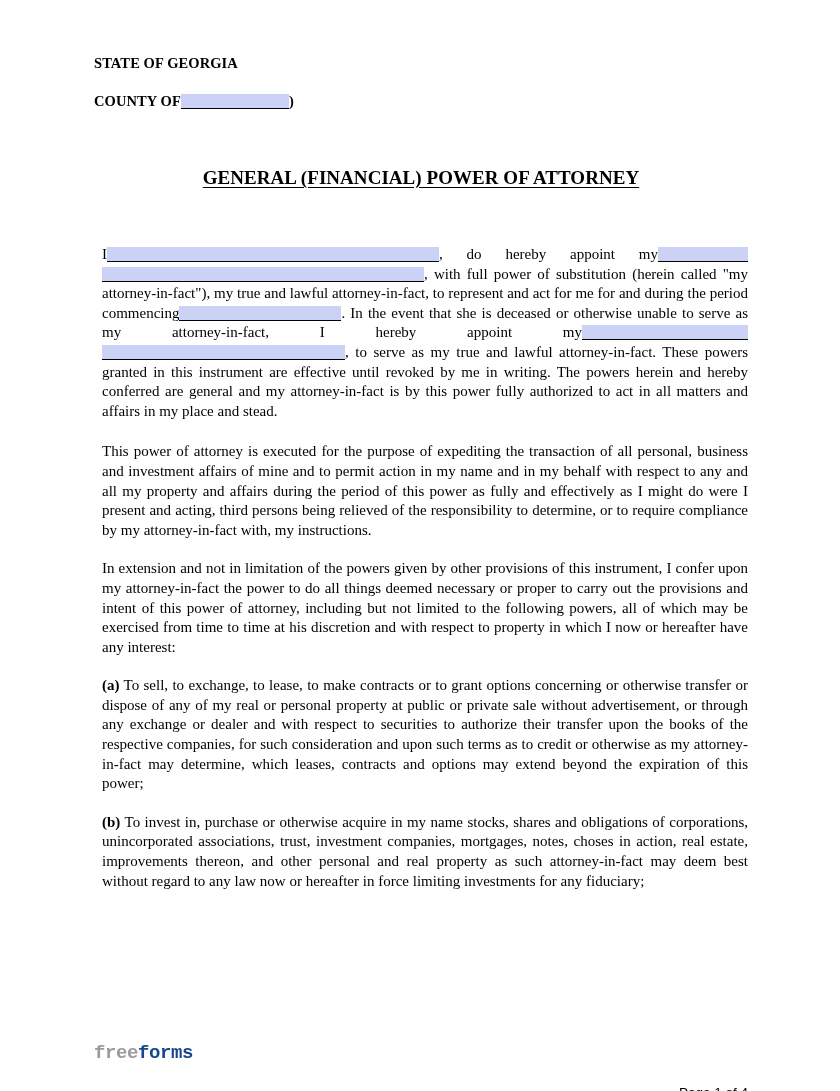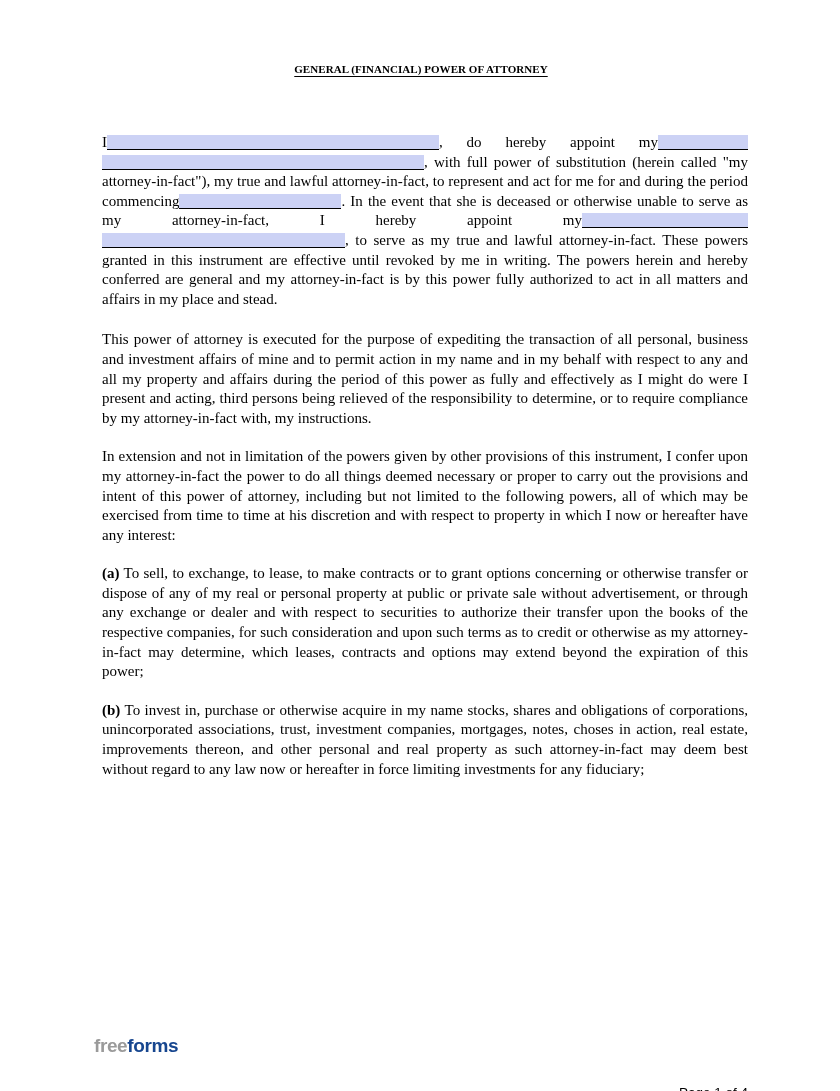--- a/index.html
+++ b/index.html
@@ -50,21 +50,21 @@
     margin-top: 21px;
   }
 
   .doc-title-wrap {
     margin-top: 59px;
     text-align: center;
   }
   .doc-title {
     display: inline-block;
     font-weight: bold;
-    font-size: 11px;
+    font-size: 19px;
     text-decoration: underline;
     text-underline-offset: 2.5px;
     letter-spacing: 0.05px;
   }
 
   .body-block {
     margin-top: 56px;
   }
 
   p.para {
@@ -105,22 +105,22 @@
   .footer {
     position: absolute;
     left: 0;
     top: 1036px;
     width: 840px;
     height: 34px;
   }
   .brand {
     position: absolute;
     left: 94px;
-    top: 0;
-    font-family: Liberation Sans, sans-serif;
+    top: 8px;
+    font-family: Liberation Mono, monospace;
     font-size: 19px;
     font-weight: bold;
     letter-spacing: -0.4px;
     line-height: 1;
   }
   .brand .brand-free  { color: #9a9a9a; }
   .brand .brand-forms { color: #17468f; }
 
   .page-number {
     position: absolute;
@@ -133,20 +133,27 @@
     margin-top: 46px;
   }
 </style>
 </head>
 <body>
 
 <div class="page">
 
   <div class="content">
 
+    <div class="heading-block">
+      <div class="state-line">STATE OF GEORGIA</div>
+
+      <div class="county-line">
+        <span>COUNTY OF</span><span class="field f-county"></span><span>)</span>
+      </div>
+    </div>
 
     <div class="doc-title-wrap">
       <span class="doc-title">GENERAL (FINANCIAL) POWER OF ATTORNEY</span>
     </div>
 
     <div class="body-block">
 
       <p class="para tight"><span>I</span><span class="field f-principal"></span><span>, do hereby appoint my</span><span class="field f-agent-1a"></span><span class="field f-agent-1b"></span><span>, with full power of substitution (herein called "my attorney-in-fact"), my true and lawful attorney-in-fact, to represent and act for me for and during the period commencing</span><span class="field f-commence"></span><span>. In the event that she is deceased or otherwise unable to serve as my attorney-in-fact, I hereby appoint my</span><span class="field f-alt-1a"></span><span class="field f-alt-1b"></span><span>, to serve as my true and lawful attorney-in-fact.  These powers granted in this instrument are effective until revoked by me in writing. The powers herein and hereby conferred are general and my attorney-in-fact is by this power fully authorized to act in all matters and affairs in my place and stead.</span></p>
 
       <p class="para">This power of attorney is executed for the purpose of expediting the transaction of all personal, business and investment affairs of mine and to permit action in my name and in my behalf with respect to any and all my property and affairs during the period of this power as fully and effectively as I might do were I present and acting, third persons being relieved of  the responsibility to determine, or to require compliance by my attorney-in-fact with, my instructions.</p>

